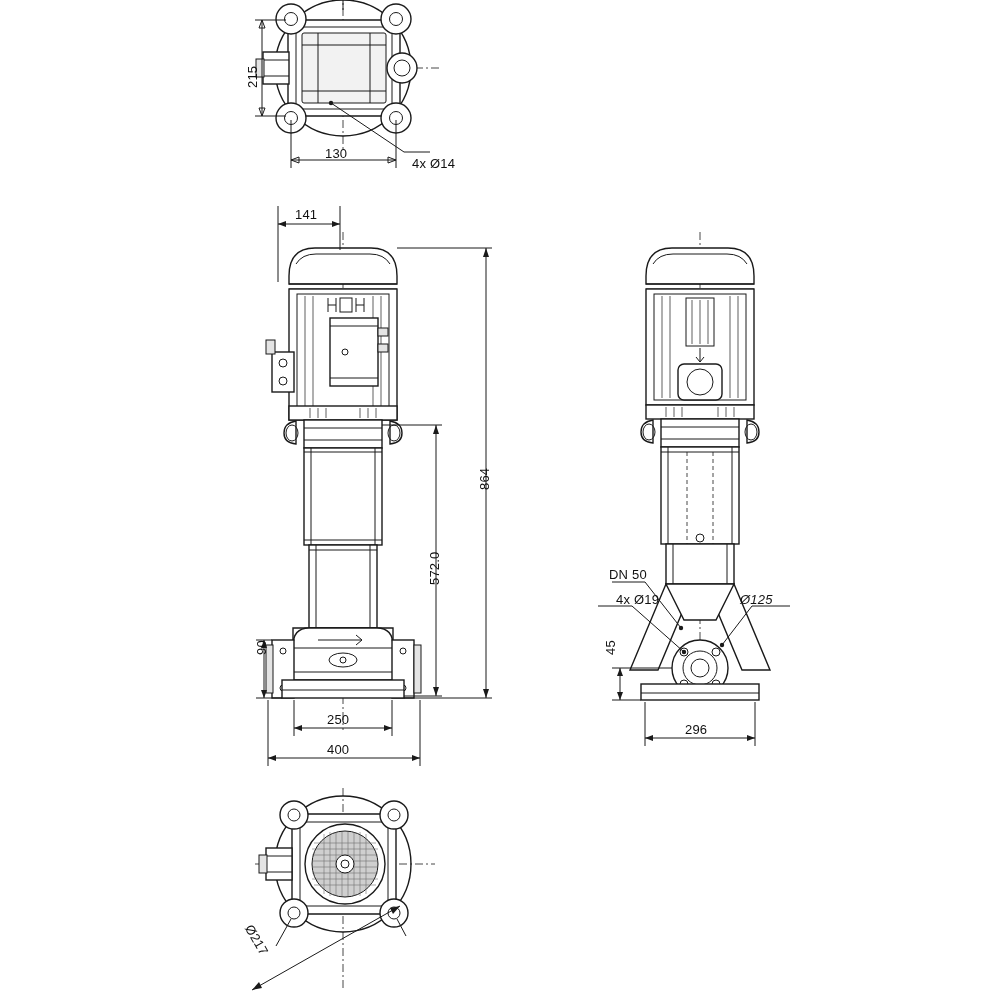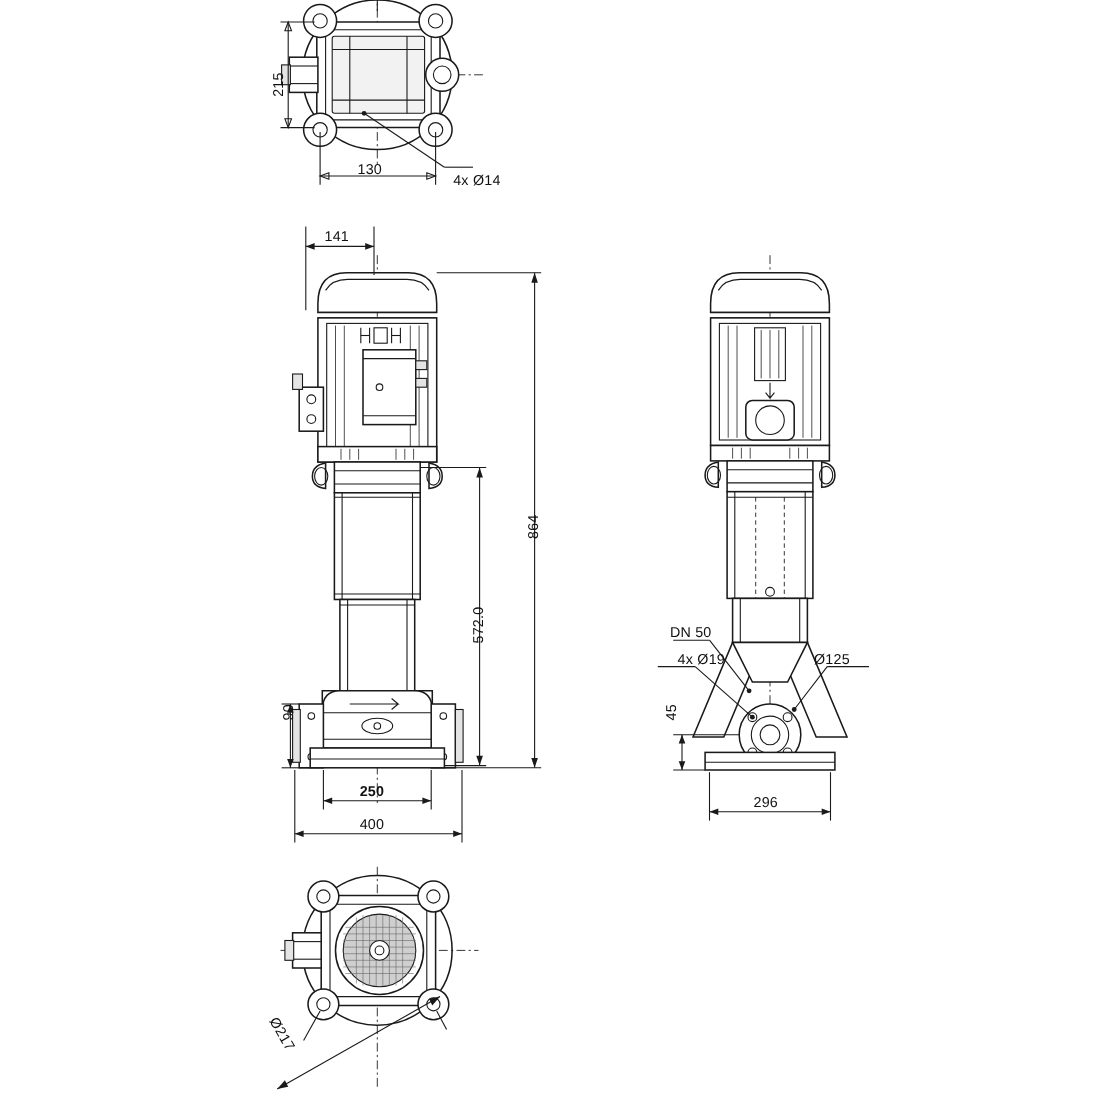--- a/index.html
+++ b/index.html
@@ -401,29 +401,29 @@
   <div class="dim-label" style="left:412px; top:156px;">4x Ø14</div>
 
   <div class="dim-label" style="left:295px; top:207px;text-align:right;">141</div>
 
   <div class="dim-label rot" style="left:477px; top:490px;">864</div>
 
   <div class="dim-label rot" style="left:427px; top:585px;">572.0</div>
 
   <div class="dim-label rot" style="left:254px; top:655px;">90</div>
 
-  <div class="dim-label" style="left:327px; top:712px;font-weight:bold;">250</div>
+  <div class="dim-label" style="left:327px; top:712px;">250</div>
 
   <div class="dim-label" style="left:327px; top:742px;">400</div>
 
   <div class="dim-label" style="left:609px; top:567px;">DN 50</div>
 
   <div class="dim-label" style="left:596px; top:592px;margin-left:20px;">4x Ø19</div>
 
-  <div class="dim-label" style="left:740px; top:592px;">Ø125</div>
+  <div class="dim-label" style="left:740px; top:592px;font-style:italic;">Ø125</div>
 
   <div class="dim-label rot" style="left:603px; top:655px;">45</div>
 
   <div class="dim-label" style="left:685px; top:722px;">296</div>
 
   <div class="dim-label diag" style="left:255px; top:922px;">Ø217</div>
 
 </div>
 
 </body></html>

